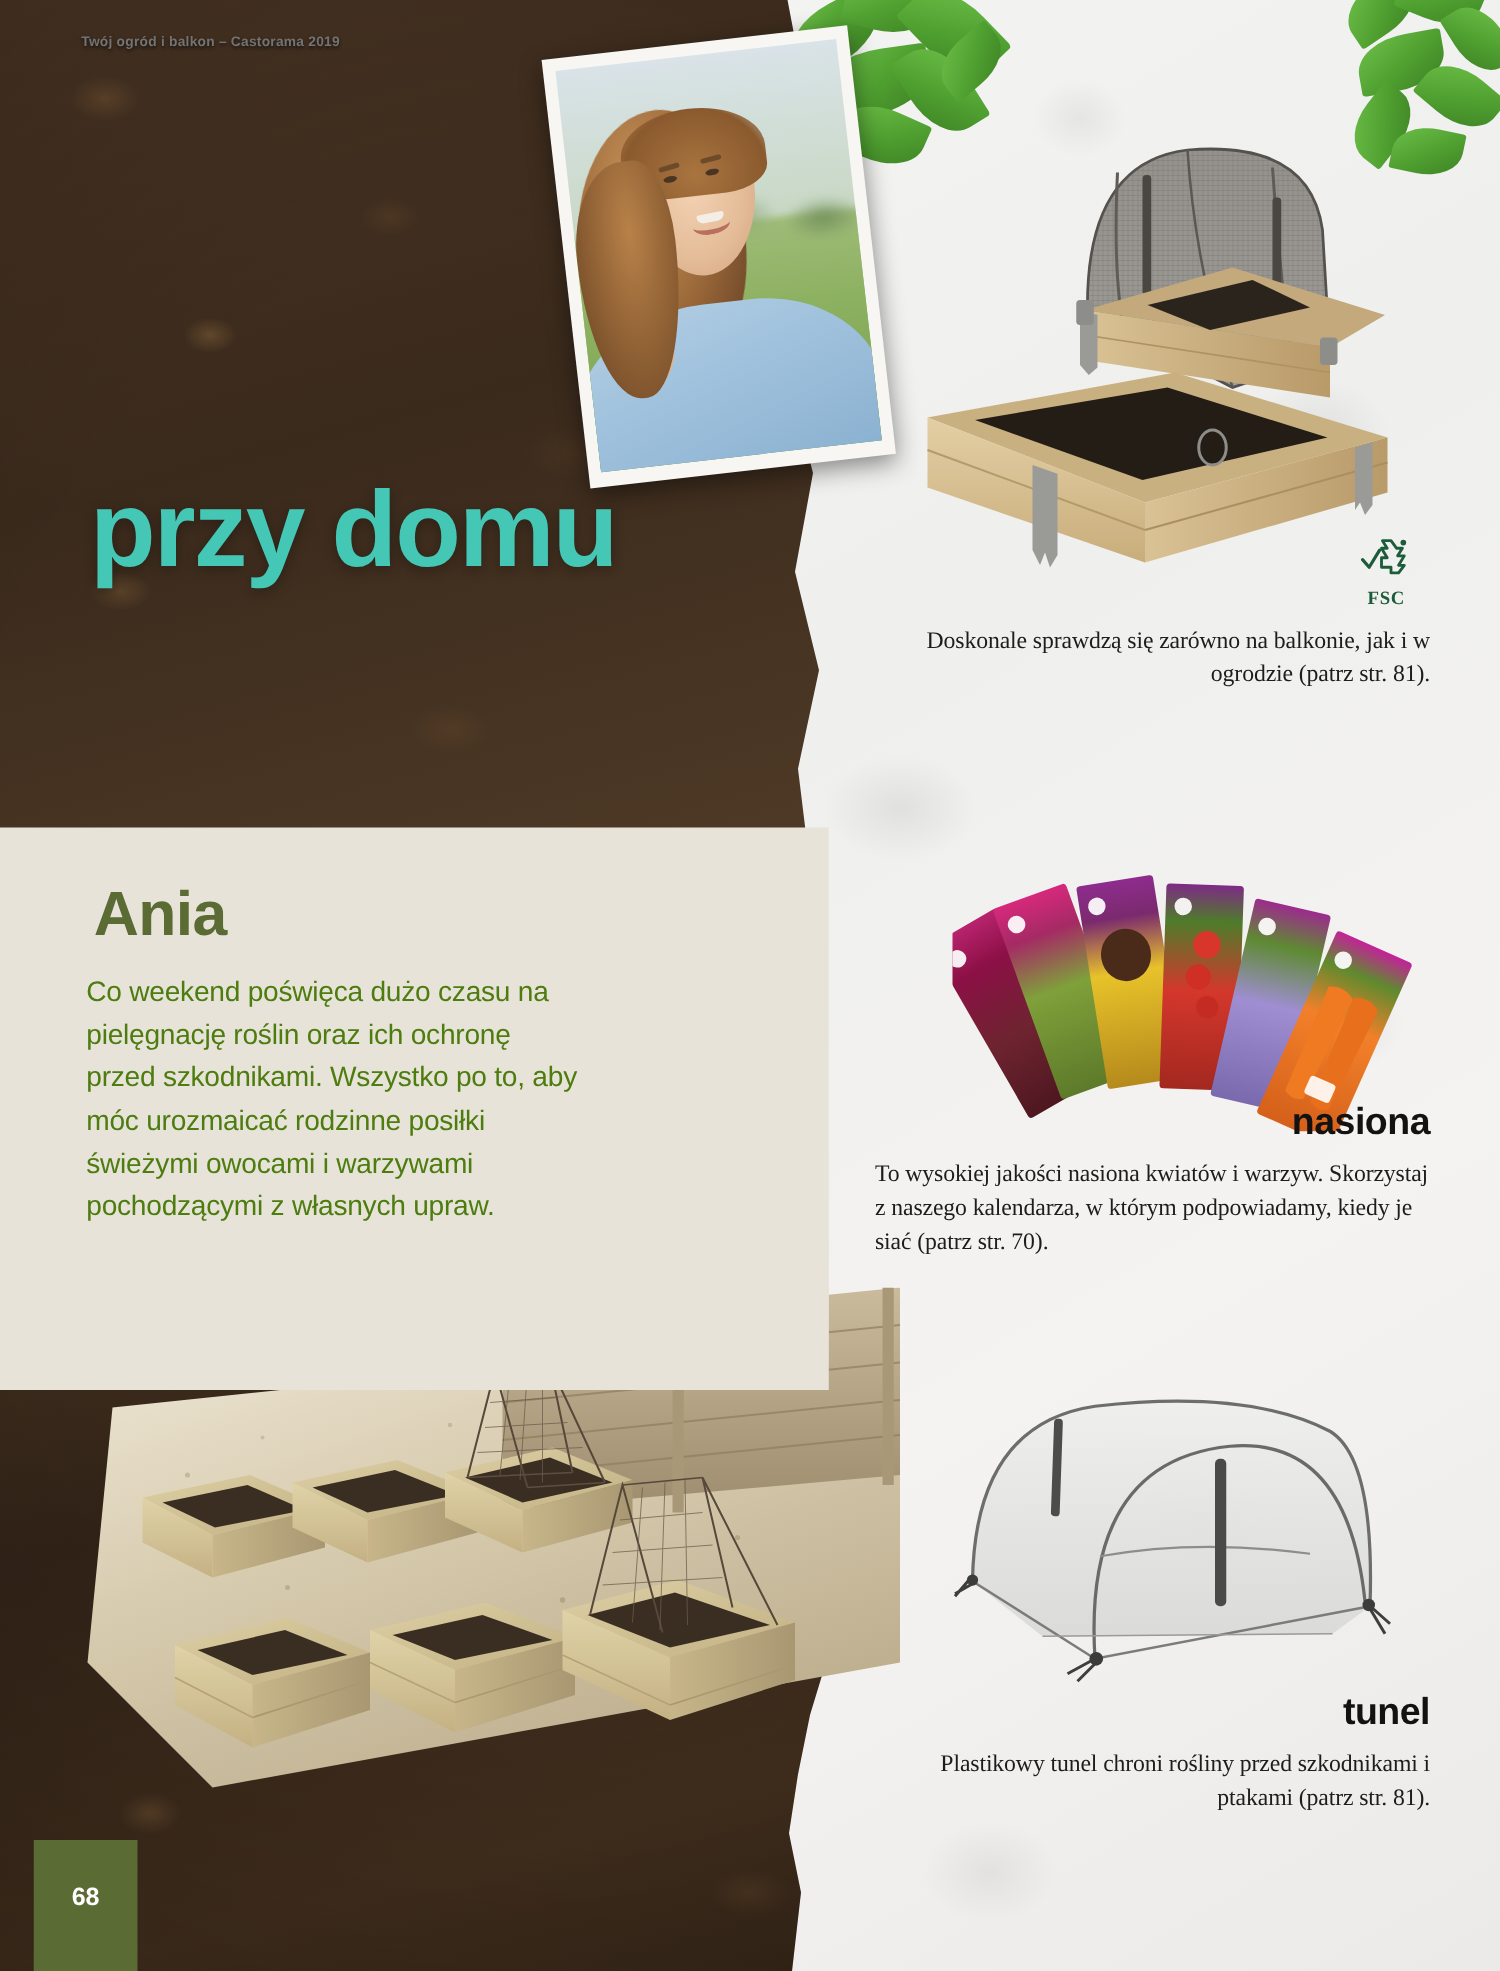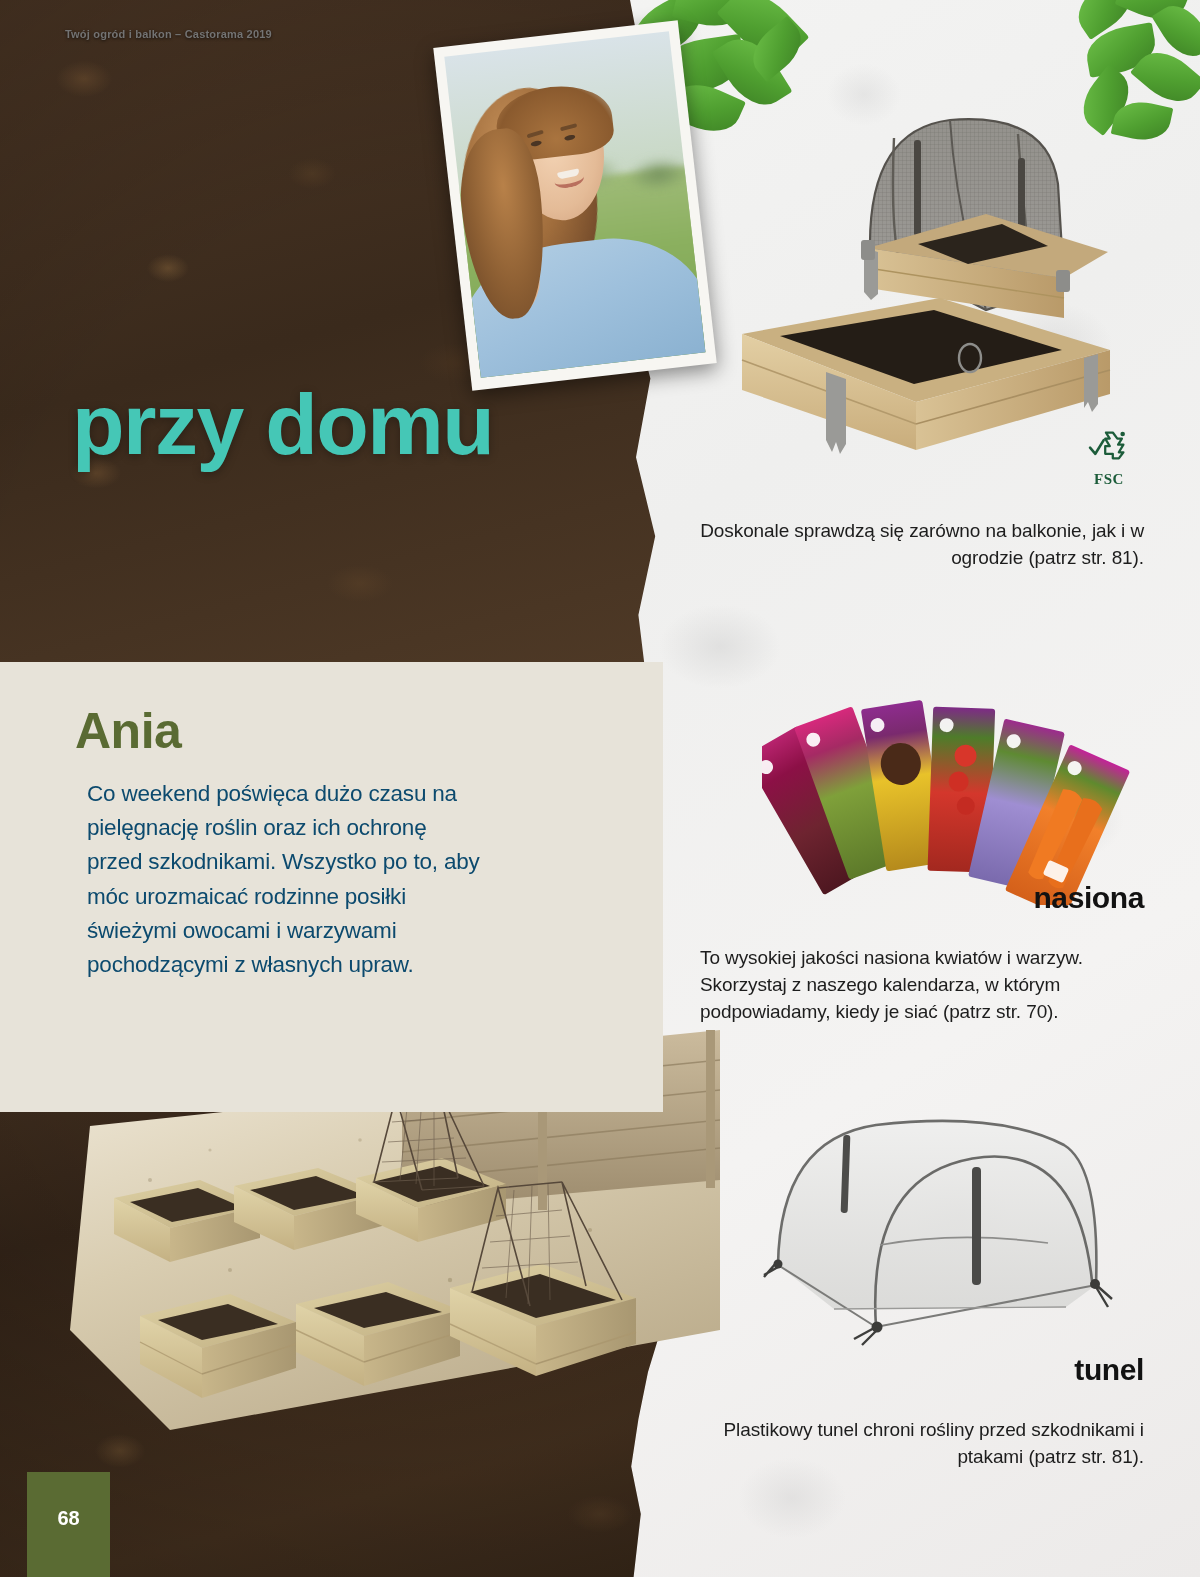--- a/index.html
+++ b/index.html
@@ -248,22 +248,23 @@
     color: #121212;
     font-size: 30px;
     font-weight: 700;
     line-height: 1.22;
     letter-spacing: -.4px;
   }
   .rc-body {
     color: #1d1d1d;
     font-size: 19px;
     line-height: 1.42;
-    margin-top: 28px;
+    margin-top: 10px;
     letter-spacing: -.1px;
+    font-family: Liberation Serif, serif;
   }
 
   #bed-text  { left: 700px; top: 490px;  width: 444px; }
   #seeds-text{ left: 700px; top: 880px;  width: 444px; text-align: left; }
   #seeds-text .rc-title { text-align: right; }
   #tunnel-text{ left: 700px; top: 1352px; width: 444px; }
 
   
   .ania-box {
     position: absolute;
@@ -275,23 +276,23 @@
   .ania-title {
     position: absolute;
     left: 75px; top: 40px;
     color: #5a6b33;
     font-size: 50px;
     font-weight: 700;
     letter-spacing: -.5px;
   }
   .ania-body {
     position: absolute;
-    left: 87px; top: 115px;
+    left: 69px; top: 115px;
     width: 400px;
-    color: #0c4a6e;
+    color: #4d7c0f;
     font-size: 22.5px;
     line-height: 1.52;
     letter-spacing: -.2px;
   }
   .ania-fade {
     position: absolute;
     left: 0; bottom: 0; width: 100%; height: 120px;
     background: linear-gradient(180deg, rgba(231,227,217,1) 0%, rgba(231,227,217,.85) 55%, rgba(231,227,217,0) 100%);
     pointer-events: none;
   }

